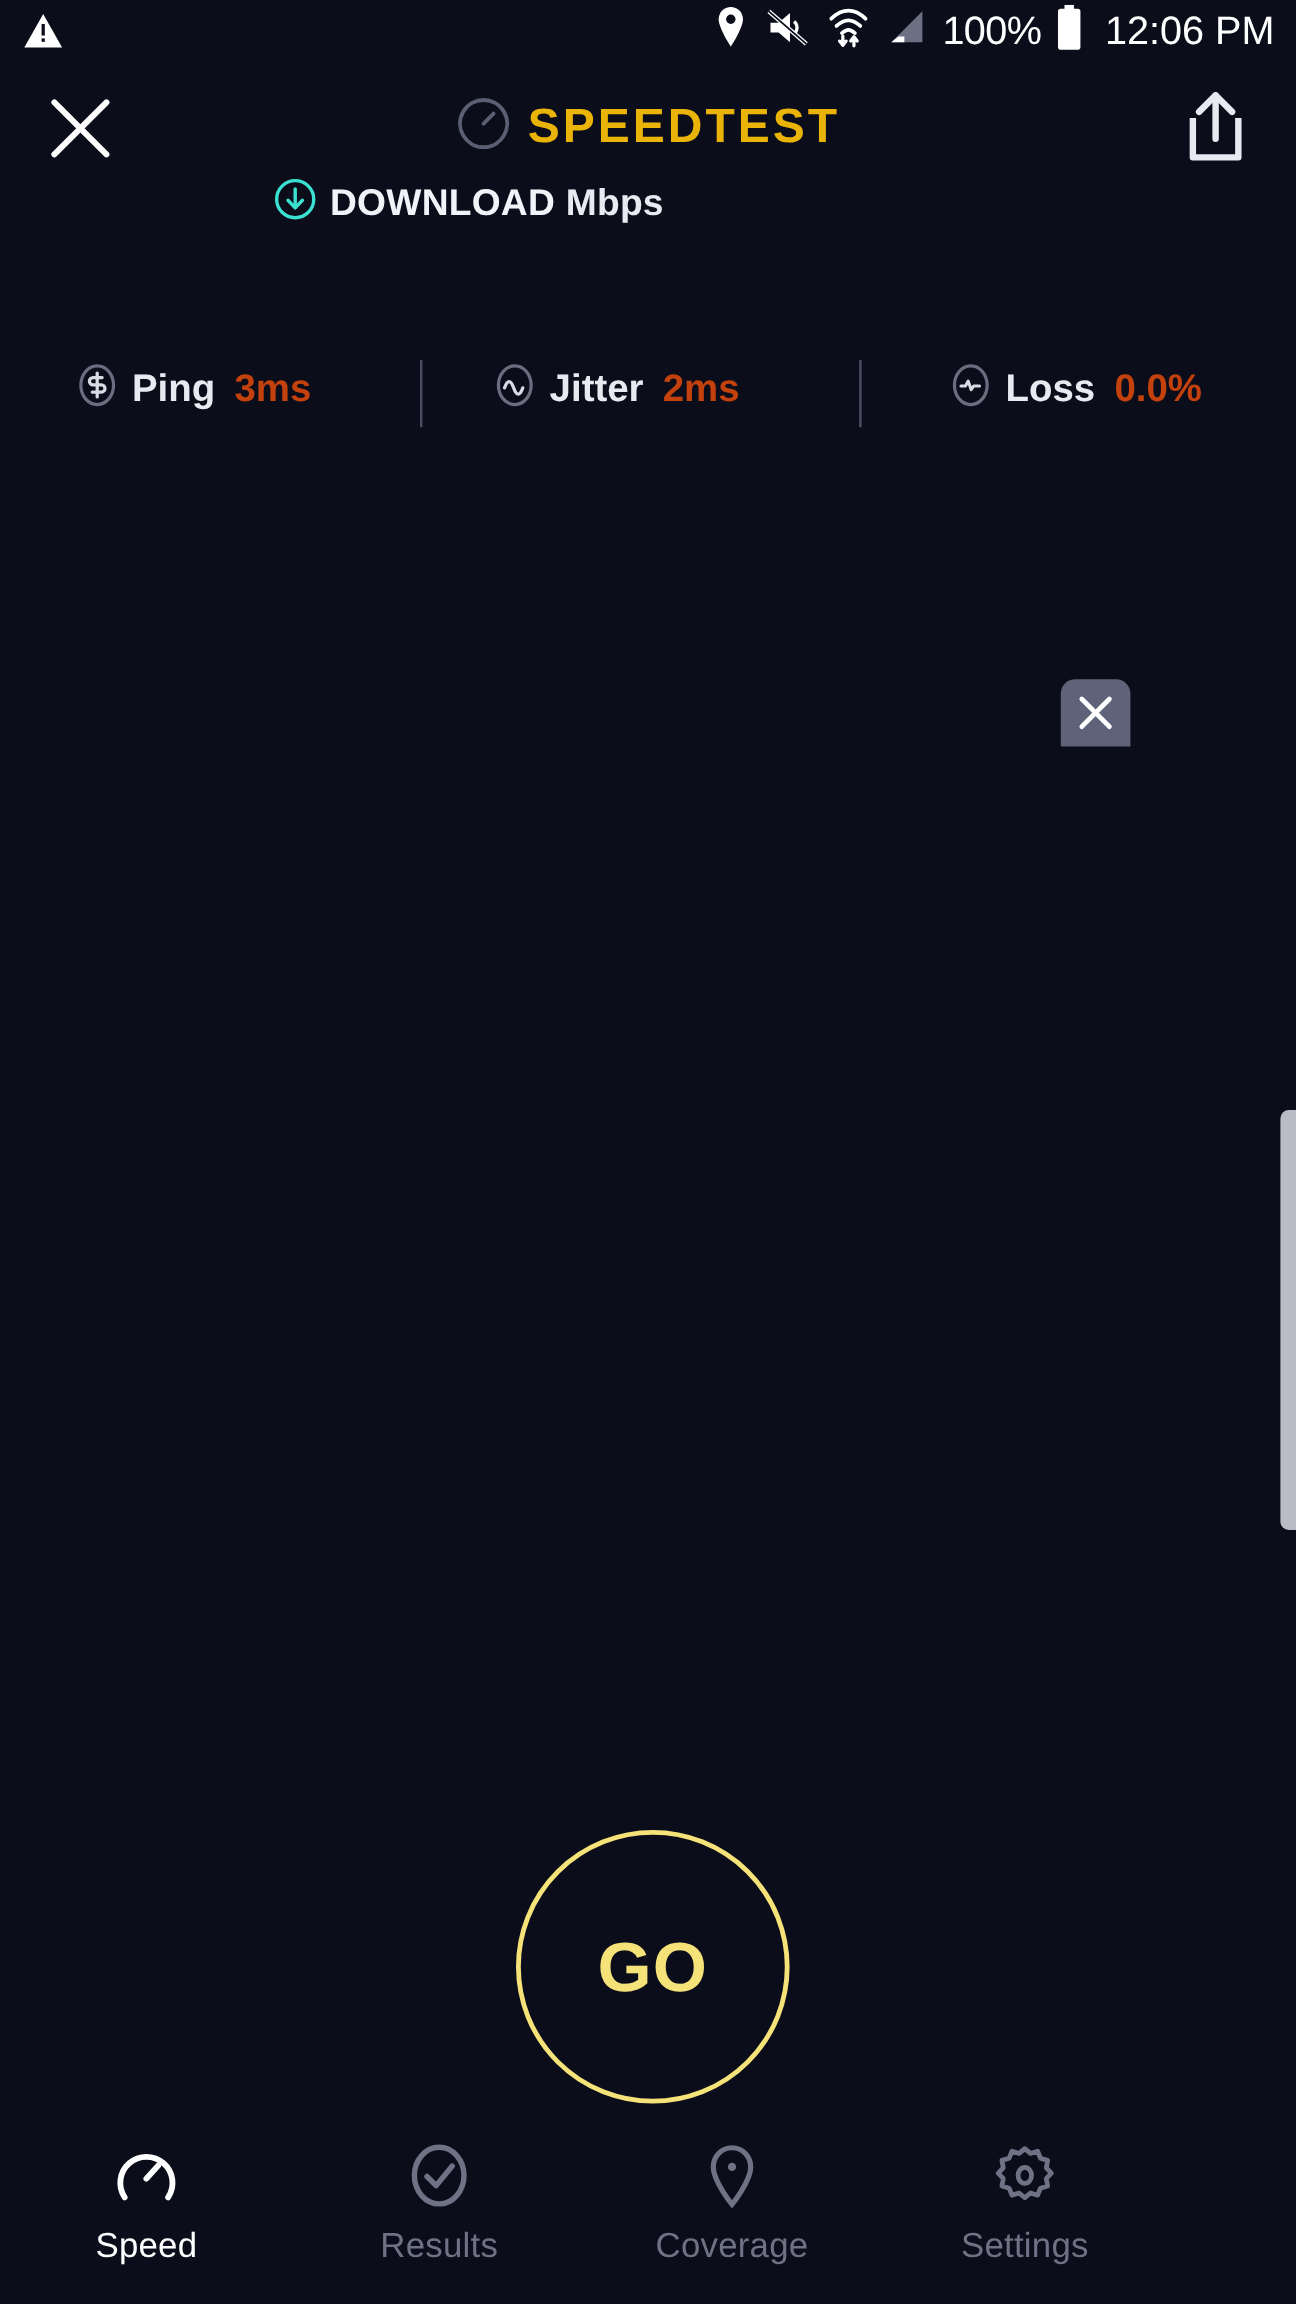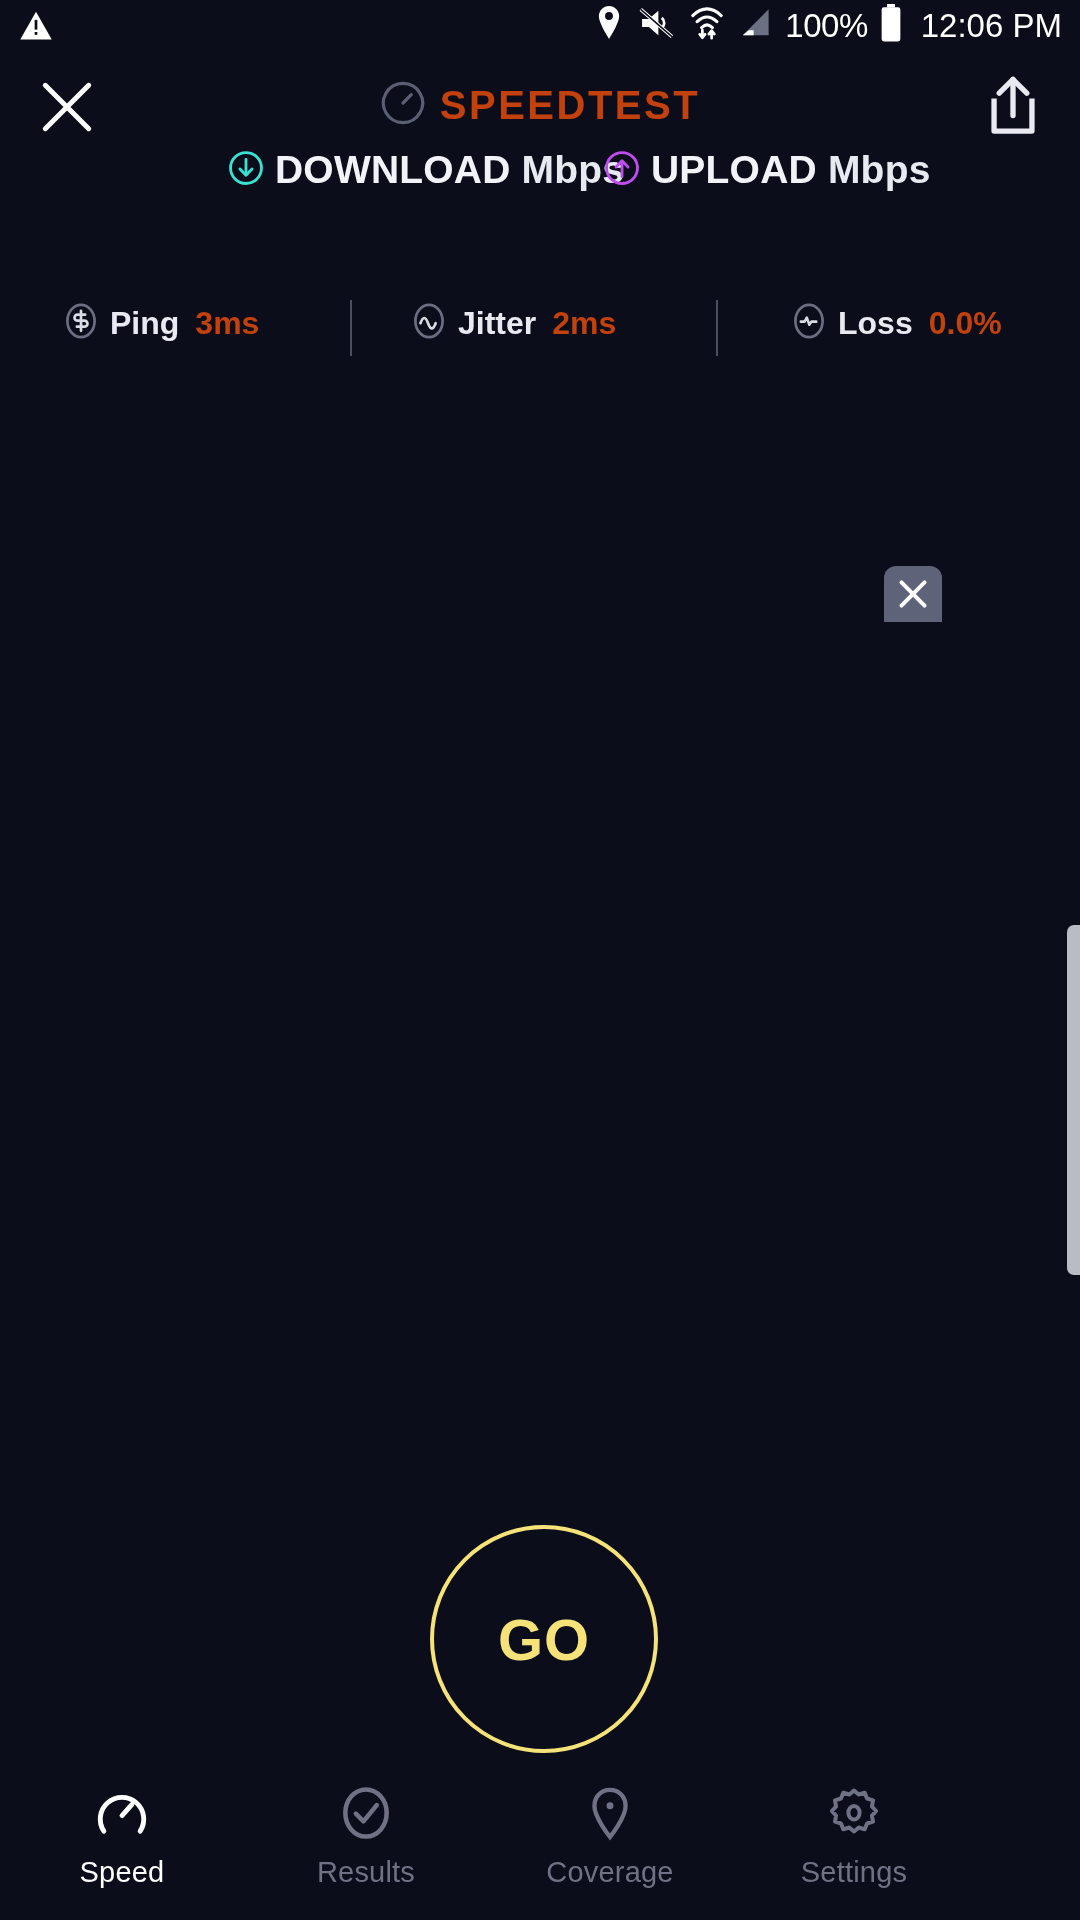--- a/index.html
+++ b/index.html
@@ -90,21 +90,21 @@
     top: 22px;
     display: flex;
     align-items: center;
     justify-content: center;
     gap: 14px;
   }
   .brand-text {
     font-size: 40px;
     font-weight: 700;
     letter-spacing: 2.5px;
-    color: #c2410c;
+    color: #eab308;
   }
 
   
   .results {
     position: absolute;
     top: 140px;
     left: 0;
     width: 1080px;
   }
   .res-labels {
@@ -114,21 +114,21 @@
   .res-label {
     position: absolute;
     display: flex;
     align-items: center;
     gap: 11px;
     top: 8px;
   }
   .res-label.dl { left: 228px; }
   .res-label.ul { left: 604px; }
   .res-label .txt {
-    font-size: 39px;
+    font-size: 31px;
     font-weight: 700;
     color: #f2f3f8;
     letter-spacing: 0.2px;
     white-space: nowrap;
   }
   .res-label .txt .unit {
     font-weight: 600;
     color: #e8eaf2;
   }
   .res-values {
@@ -378,30 +378,20 @@
       <div class="res-label dl">
         <span>
           <svg width="36" height="36" viewBox="0 0 24 24">
             <circle cx="12" cy="12" r="10.3" stroke="#3ae0d0" stroke-width="1.9" fill="none"></circle>
             <line x1="12" y1="6.3" x2="12" y2="16.3" stroke="#3ae0d0" stroke-width="1.9" stroke-linecap="round"></line>
             <path d="M8 12.6 L12 16.8 L16 12.6" stroke="#3ae0d0" stroke-width="1.9" fill="none" stroke-linecap="round" stroke-linejoin="round"></path>
           </svg>
         </span>
         <span class="txt"><span>DOWNLOAD</span> <span class="unit">Mbps</span></span>
       </div>
-      <div class="res-label ul">
-        <span>
-          <svg width="36" height="36" viewBox="0 0 24 24">
-            <circle cx="12" cy="12" r="10.3" stroke="#c04bf0" stroke-width="1.9" fill="none"></circle>
-            <line x1="12" y1="17.7" x2="12" y2="7.4" stroke="#c04bf0" stroke-width="1.9" stroke-linecap="round"></line>
-            <path d="M8 11.4 L12 7.2 L16 11.4" stroke="#c04bf0" stroke-width="1.9" fill="none" stroke-linecap="round" stroke-linejoin="round"></path>
-          </svg>
-        </span>
-        <span class="txt"><span>UPLOAD</span> <span class="unit">Mbps</span></span>
-      </div>
     </div>
 
   </div>
 
   <div class="metrics">
     <div class="metric ping">
       <span>
         <svg width="38" height="38" viewBox="0 0 24 24">
           <ellipse cx="12" cy="12" rx="8.6" ry="10.2" stroke="#6a6e80" stroke-width="1.7" fill="none"></ellipse>
           <path d="M14.6 8 H9.8 a1.9 1.9 0 0 0 0 3.8 h4.4 a1.9 1.9 0 0 1 0 3.8 H9.4" stroke="#d8dae4" stroke-width="1.7" fill="none" stroke-linecap="round"></path>

